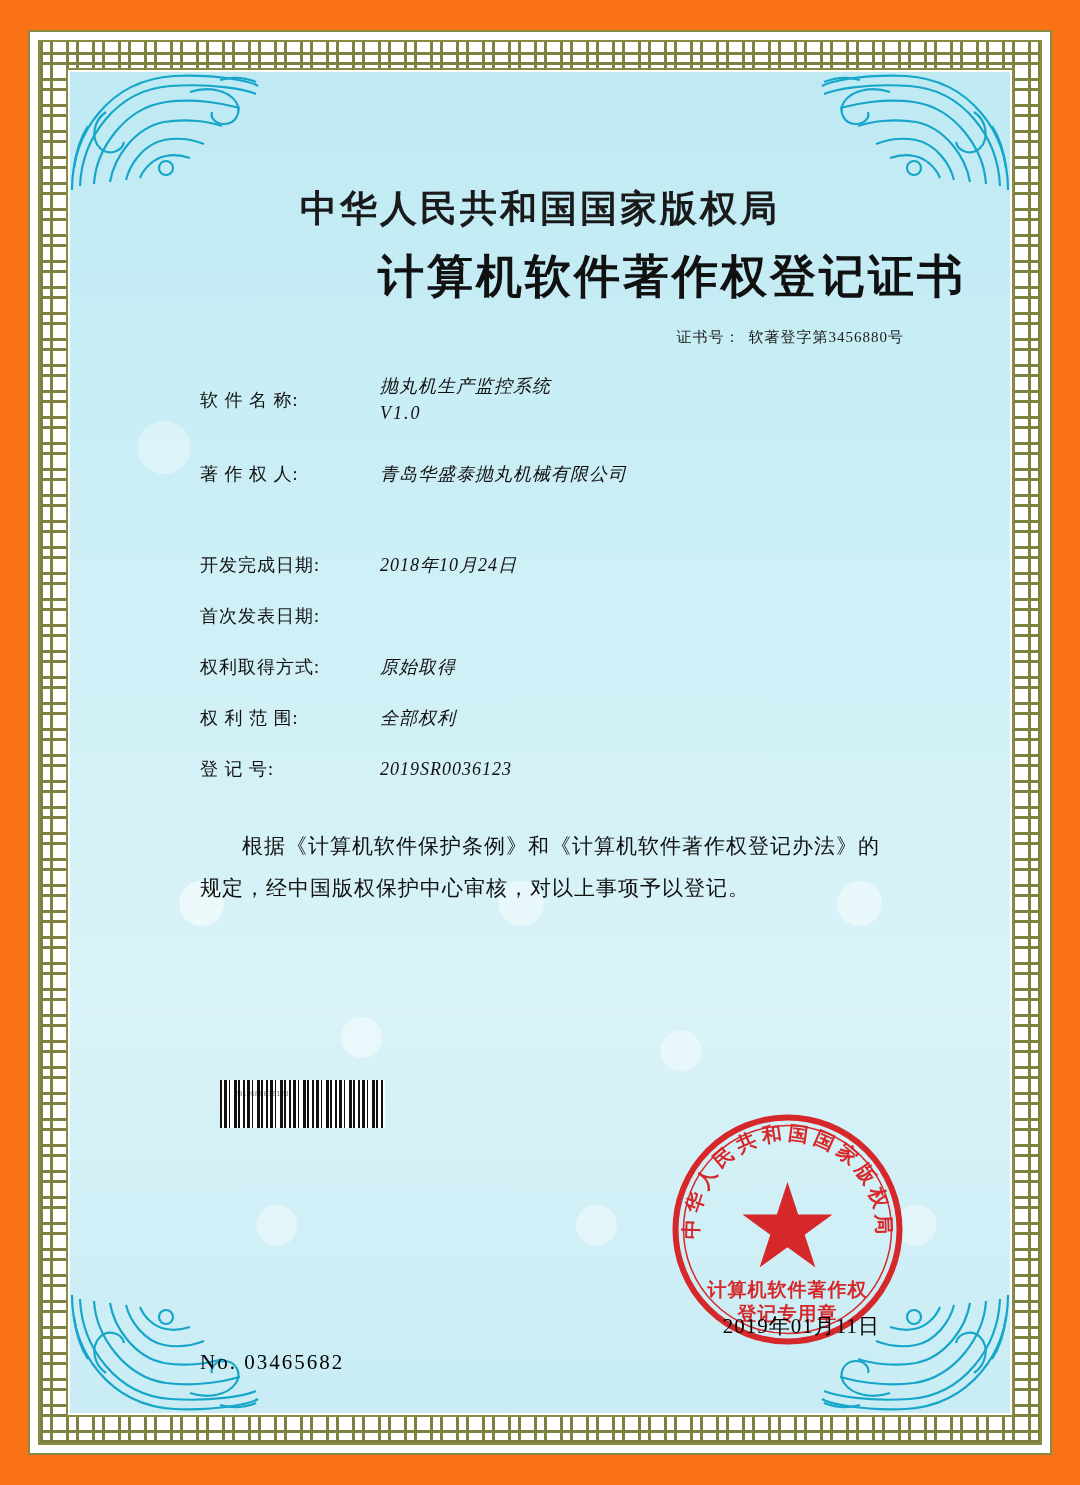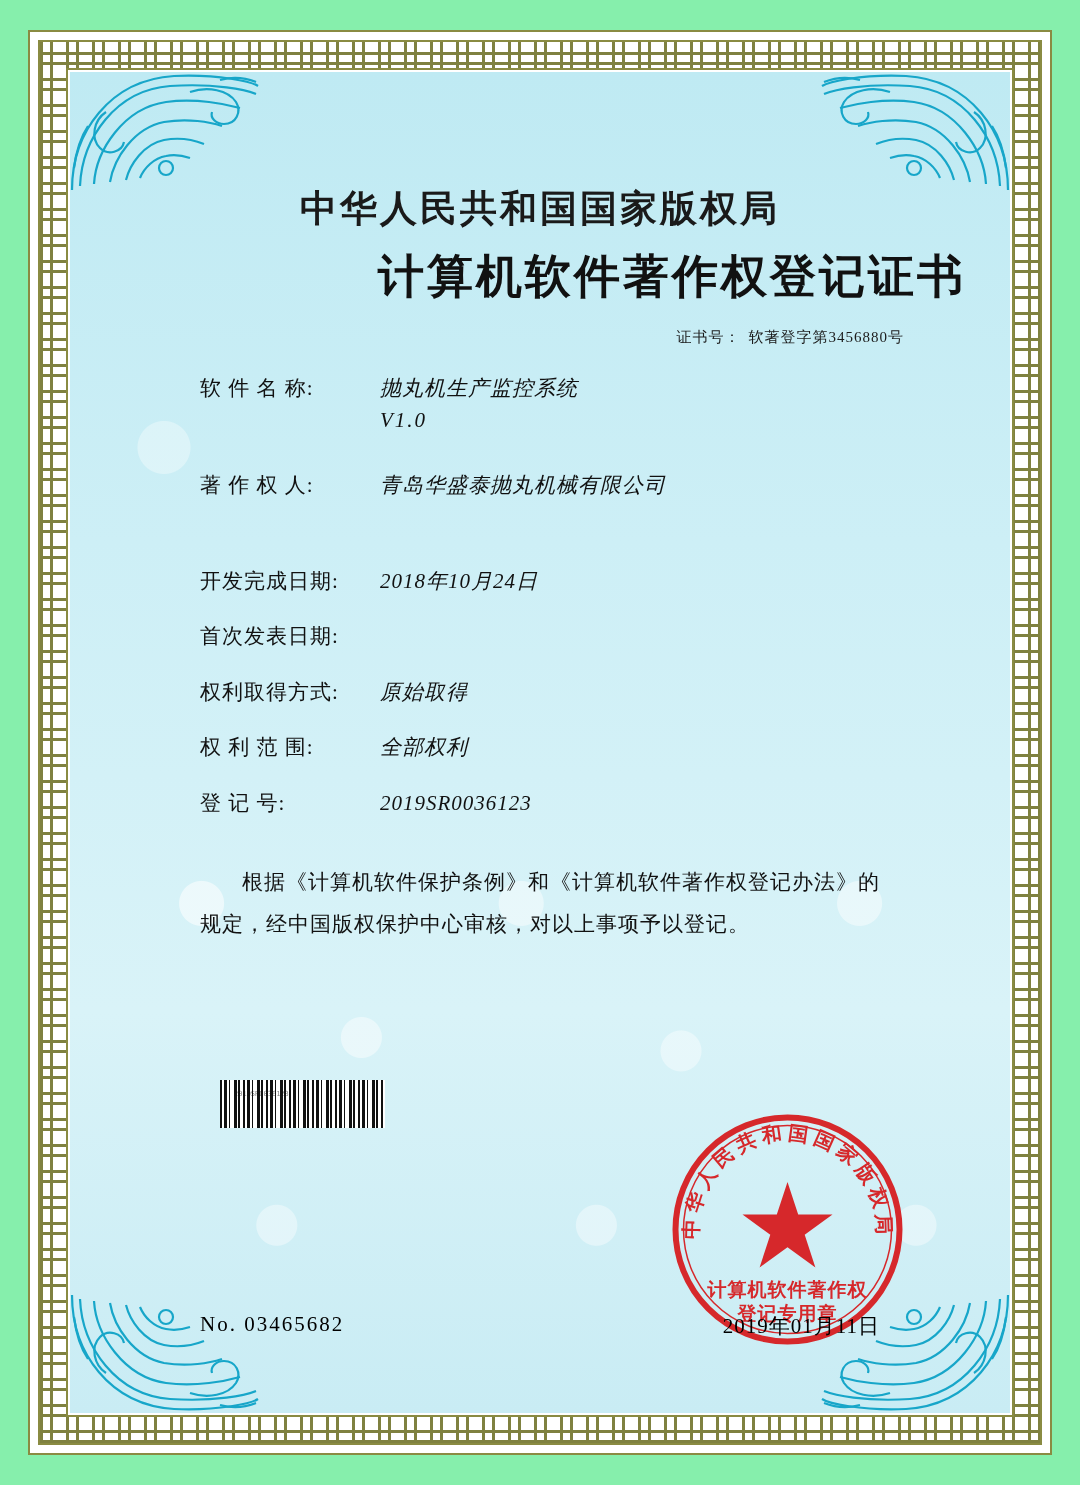--- a/index.html
+++ b/index.html
@@ -12,21 +12,21 @@
     height: 1485px;
     font-family: "Liberation Serif", "DejaVu Serif", serif;
     overflow: hidden;
   }
 
   
   #certificate {
     position: relative;
     width: 1080px;
     height: 1485px;
-    background: #86efac;
+    background: #f97316;
     box-sizing: border-box;
   }
 
   
   .frame-outer {
     position: absolute;
     left: 28px;
     top: 30px;
     right: 28px;
     bottom: 30px;
@@ -167,23 +167,23 @@
   }
   .cert-no-row .cn-label { margin-right: 8px; }
 
   .fields {
     margin-top: 26px;
     padding-left: 86px;
     padding-right: 40px;
   }
   .field {
     display: flex;
-    align-items: flex-start;
+    align-items: center;
     margin-bottom: 24px;
-    font-size: 21px;
+    font-size: 18px;
     line-height: 1.5;
   }
   .field .lbl {
     width: 180px;
     flex: 0 0 180px;
     letter-spacing: 1px;
     white-space: nowrap;
   }
   .field .val {
     flex: 1 1 auto;
@@ -266,20 +266,21 @@
     display: flex;
     justify-content: space-between;
     padding-left: 86px;
     padding-right: 86px;
     font-size: 21px;
     letter-spacing: 1px;
   }
   .footer .no {
     font-family: "Liberation Serif", serif;
     letter-spacing: 2px;
+    margin-top: 38px;
   }
   .footer .date {
     font-family: "Liberation Serif", serif;
     letter-spacing: 1px;
     text-align: right;
   }
 </style>
 </head>
 <body>
 

